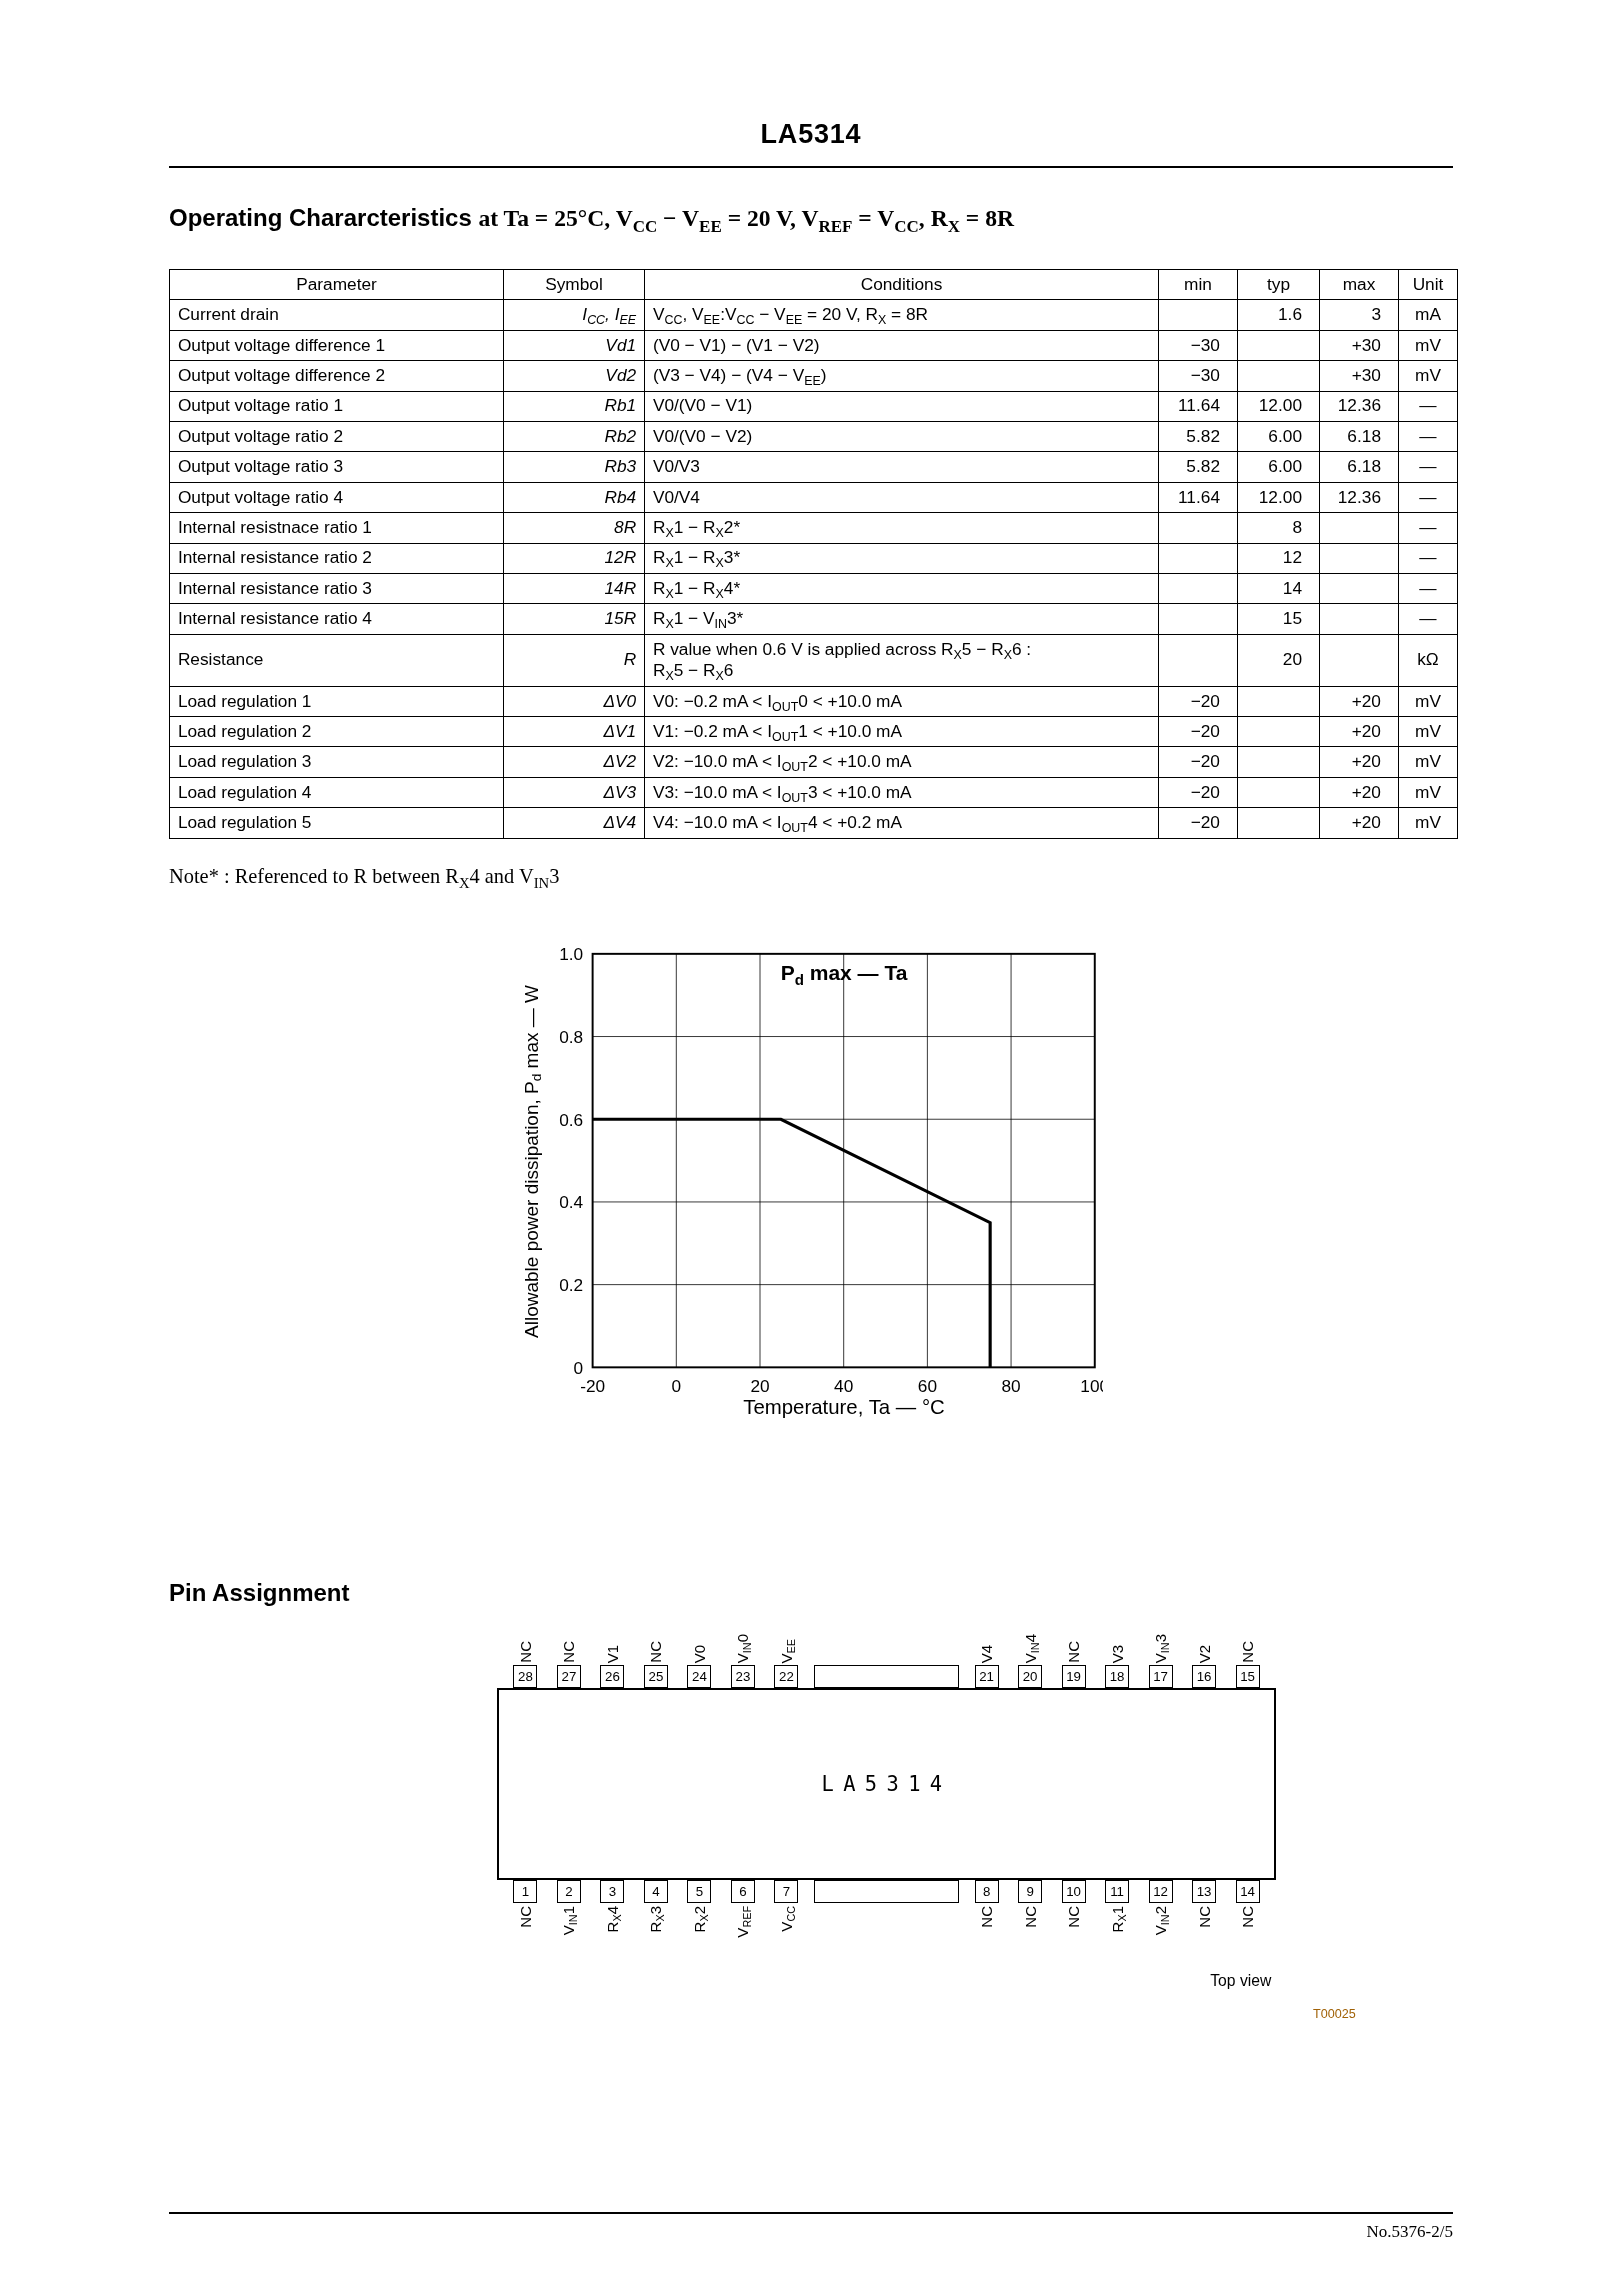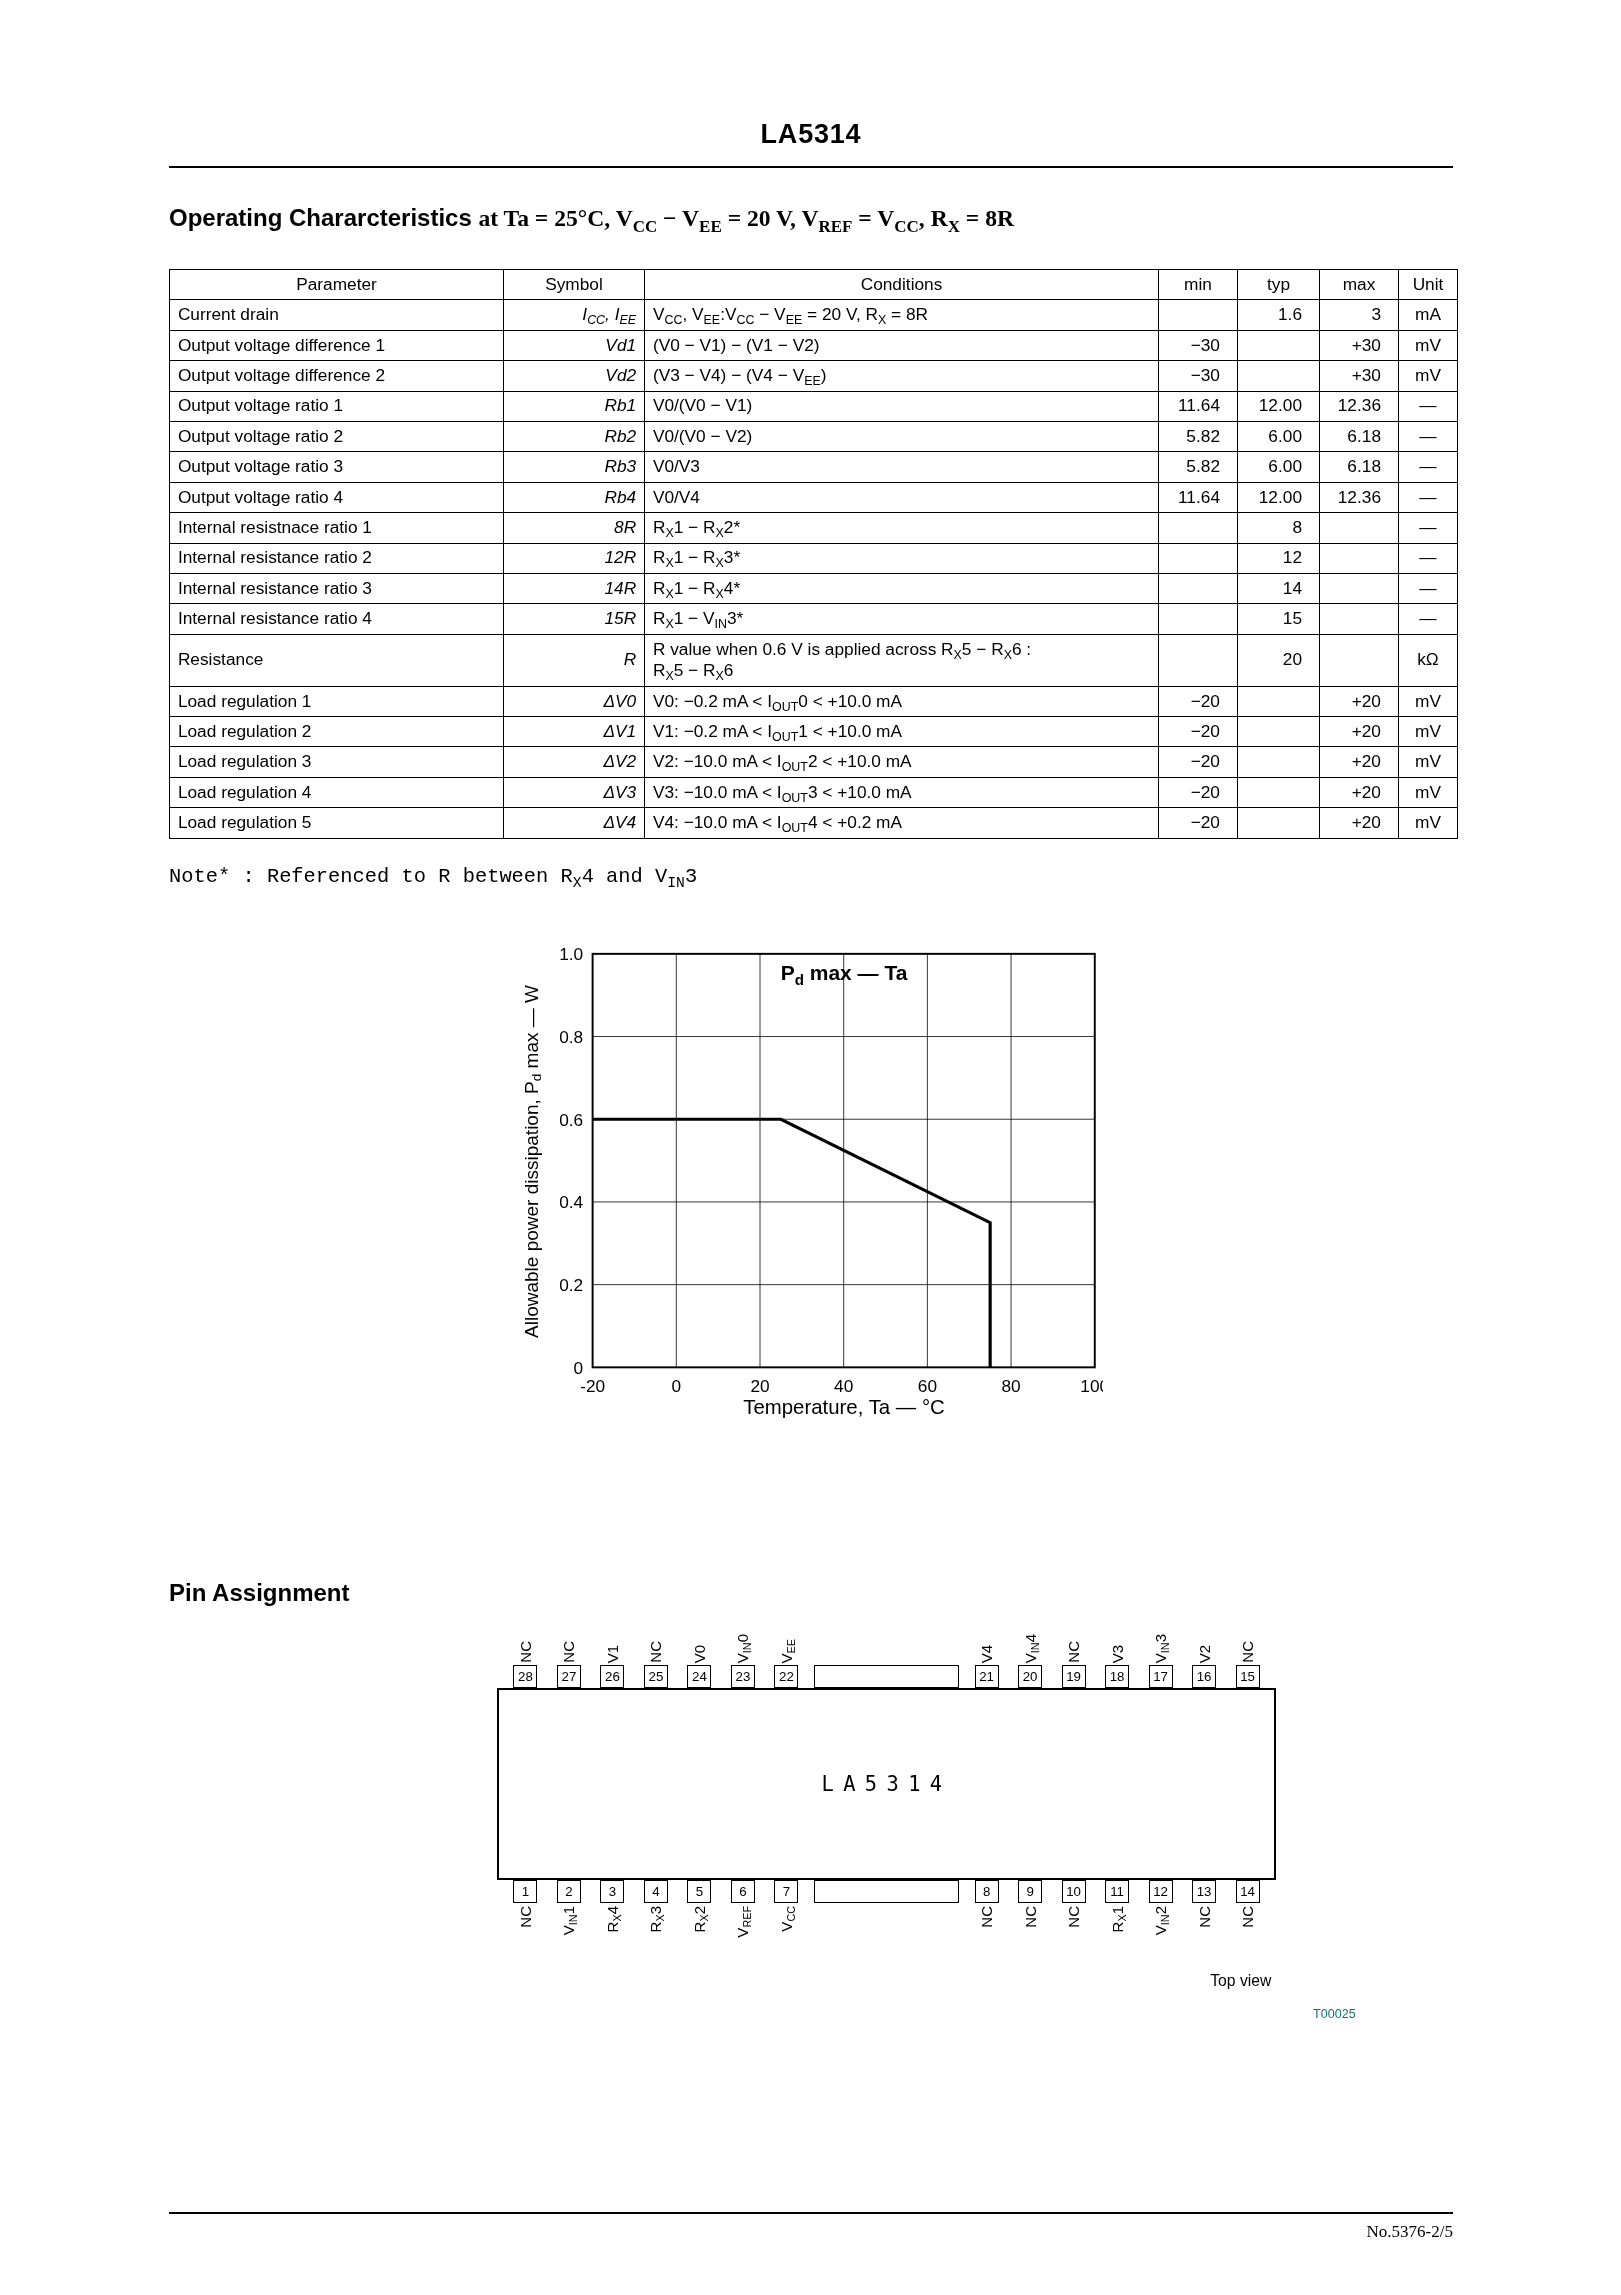--- a/index.html
+++ b/index.html
@@ -23,21 +23,21 @@
     border-collapse:collapse; table-layout:fixed; font-size:17.3px; }
   .spec-table th, .spec-table td { border:1.6px solid #000; padding:3.9px 7.9px; line-height:1.25; font-weight:normal; overflow:hidden; }
   .spec-table th { text-align:center; }
   td.c-param { text-align:left; }
   td.c-sym  { text-align:right;font-style:italic; }
   td.c-cond { text-align:left; }
   td.c-num  { text-align:right; padding-right:17px; }
   td.c-unit { text-align:center; }
 
   .note { position:absolute; top:865px; left:169px;
-    font-family:Liberation Mono, monospace; font-size:20.4px; }
+    font-family:Liberation Serif, serif; font-size:20.4px; }
 
   
   .chart-title { position:absolute; left:593px; top:917px; width:502px; text-align:center;
     font-size:21px; font-weight:bold;margin-top:44px; }
   .chart-ylabel { position:absolute; left:518px; top:954px; height:414px; width:28px;
     display:flex; align-items:center; justify-content:center; }
   .vtext { writing-mode:vertical-rl; transform:rotate(180deg); font-size:19px; white-space:nowrap; }
   .chart-svg { position:absolute; left:502px; top:946px; }
   .chart-xlabel { position:absolute; left:593px; top:1396px; width:502px; text-align:center; font-size:20.4px; }
 
@@ -54,21 +54,21 @@
   .pin-label-wrap.bottom { align-items:flex-start; margin-top:2.4px; }
   .pin-label { writing-mode:vertical-rl; transform:rotate(180deg); font-size:15px; line-height:1; white-space:nowrap; }
   .pin-num { width:24px; height:23px; border:1.6px solid #000; display:flex; align-items:center;
     justify-content:center; font-size:13.3px; background:#fff; }
   .gap-box { width:145px; height:23px; border:1.6px solid #000; background:#fff; }
   .gb-top { align-self:flex-end; }
   .gb-bottom { align-self:flex-start; }
   .pkg-body { height:192px; border:2.4px solid #000; display:flex; align-items:center; justify-content:center; background:#fff; }
   .chip-label { font-size:20.4px; letter-spacing:9.4px; font-family:"DejaVu Sans Mono","Liberation Mono",monospace; }
   .top-view { position:absolute; right:4.7px; top:378px; font-size:15.7px; }
-  .fig-code { position:absolute; left:1313px; top:2007px; font-size:12.6px; color:#0f766e; }
+  .fig-code { position:absolute; left:1313px; top:2007px; font-size:12.6px; color:#a16207; }
 
   
   .footer-rule { position:absolute; top:2212px; left:169px; width:1284px; height:1.6px; background:#000; }
   .footer-text { position:absolute; top:2222px; left:169px; width:1284px; text-align:right;
     font-family:"Liberation Serif","DejaVu Serif",serif; font-size:17px; }
 </style>
 </head>
 <body>
 
 <div class="page">

